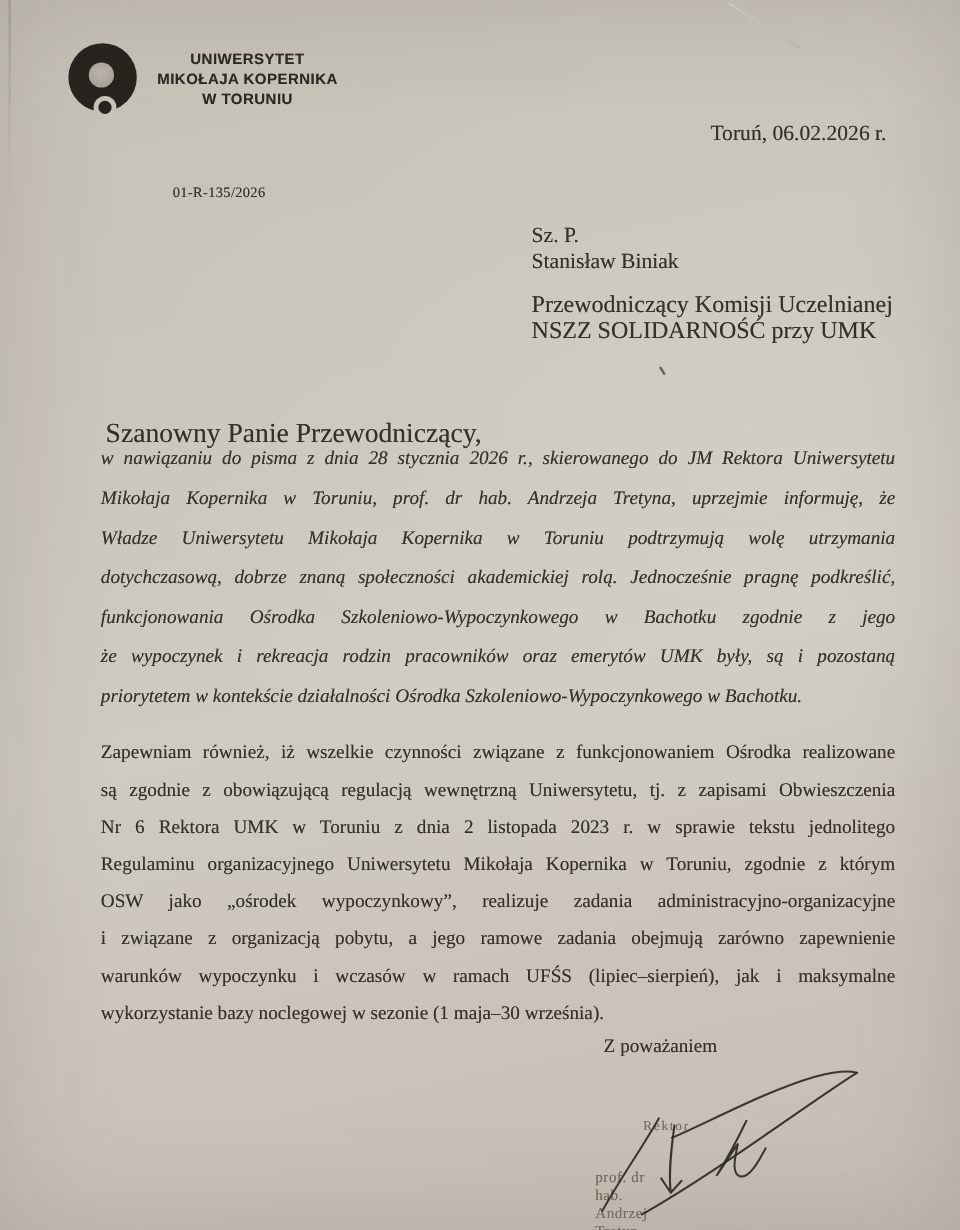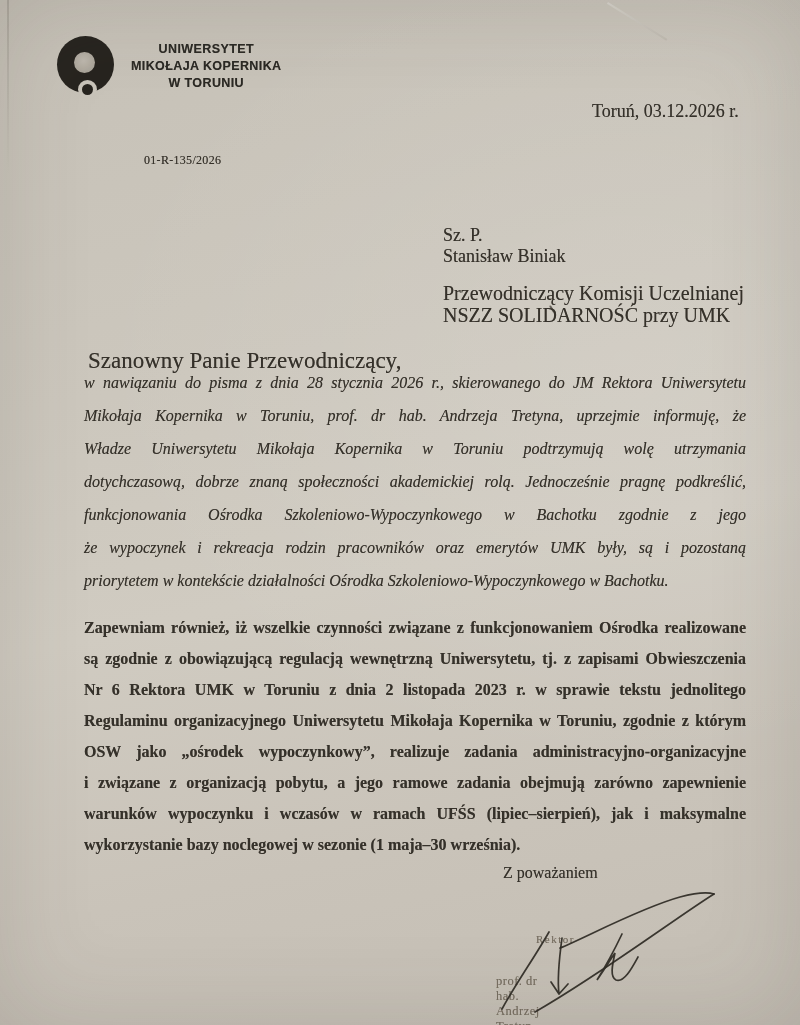--- a/index.html
+++ b/index.html
@@ -34,38 +34,38 @@
   .logo-dot{position:absolute;left:82px;top:84px;width:11px;height:11px;border-radius:50%;background:#27241f;}
   .uni-name{
     position:absolute;left:131px;top:41px;
     font-family:"Liberation Sans","DejaVu Sans",sans-serif;
     font-weight:700;font-size:12.5px;line-height:17px;letter-spacing:.4px;color:#2c2a25;text-align:center;
   }
   
   .place-date{position:absolute;left:592px;top:101px;font-size:18px;}
   .ref-number{position:absolute;left:144px;top:153px;font-size:12px;letter-spacing:.3px;}
   
-  .recipient{position:absolute;left:443px;top:186px;font-size:18px;line-height:21px;margin-top:39px;}
+  .recipient{position:absolute;left:443px;top:186px;font-size:18px;line-height:21px;}
   .recipient .r-title{font-size:20px;line-height:22px;}
   .recipient .gap{height:15px;}
   .ink-mark{
     position:absolute;left:551px;top:305px;width:2px;height:8px;
     background:#3a362e;opacity:.7;transform:rotate(-32deg);border-radius:1px;
   }
   
   .greeting{position:absolute;left:88px;top:348px;font-size:23px;}
   .para{position:absolute;left:84px;width:662px;}
   .para-1{top:366px;font-style:italic;}
   .para-2{top:612px;}
   .line{
     font-size:16px;white-space:nowrap;
     text-align:justify;text-align-last:justify;
   }
   .para-1 .line{line-height:33px;height:33px;}
-  .para-2 .line{line-height:31px;height:31px;font-weight:bold;}
+  .para-2 .line{line-height:31px;height:31px;}
   .line.last{text-align-last:left;}
   .closing{position:absolute;left:503px;top:864px;font-size:16px;}
   
   .stamp{position:absolute;color:rgba(118,108,90,0.60);filter:blur(0.5px);}
   .stamp-line1{position:absolute;left:536px;top:933px;font-size:11px;letter-spacing:1.5px;}
   .stamp-line2{position:absolute;left:496px;top:974px;font-size:12.5px;letter-spacing:.5px;}
   
   .signature{position:absolute;left:480px;top:880px;width:250px;height:145px;}
   .signature path{stroke:#2e2a24;stroke-width:1.7;fill:none;stroke-linecap:round;opacity:.92;}
   
@@ -85,21 +85,21 @@
     <div class="logo-notch"></div>
     <div class="logo-dot"></div>
   </div>
 
   <div class="uni-name">
     <div>UNIWERSYTET</div>
     <div>MIKOŁAJA KOPERNIKA</div>
     <div>W TORUNIU</div>
   </div>
 
-  <div class="place-date">Toruń, 03.12.2026 r.</div>
+  <div class="place-date">Toruń, 06.02.2026 r.</div>
   <div class="ref-number">01-R-135/2026</div>
 
   <div class="recipient">
     <div>Sz. P.</div>
     <div>Stanisław Biniak</div>
     <div class="gap"></div>
     <div class="r-title">Przewodniczący Komisji Uczelnianej</div>
     <div class="r-title">NSZZ SOLIDARNOŚĆ przy UMK</div>
   </div>
 

